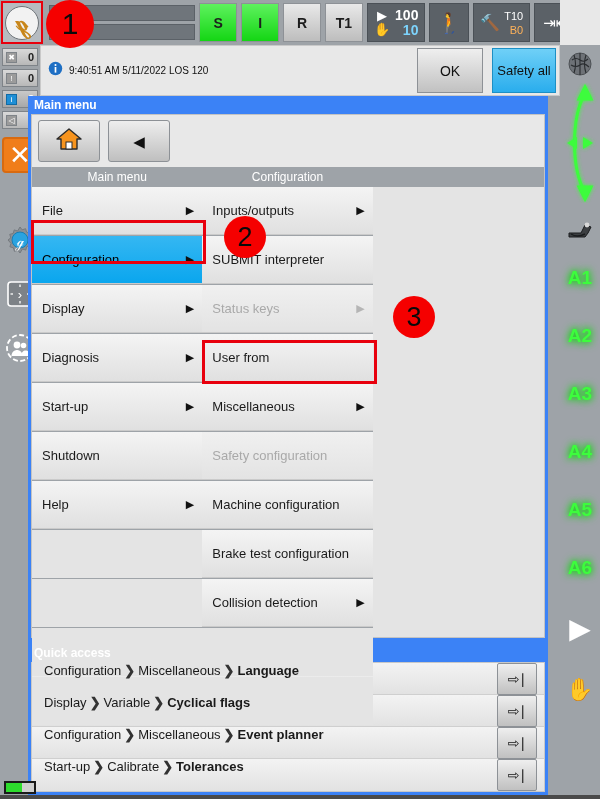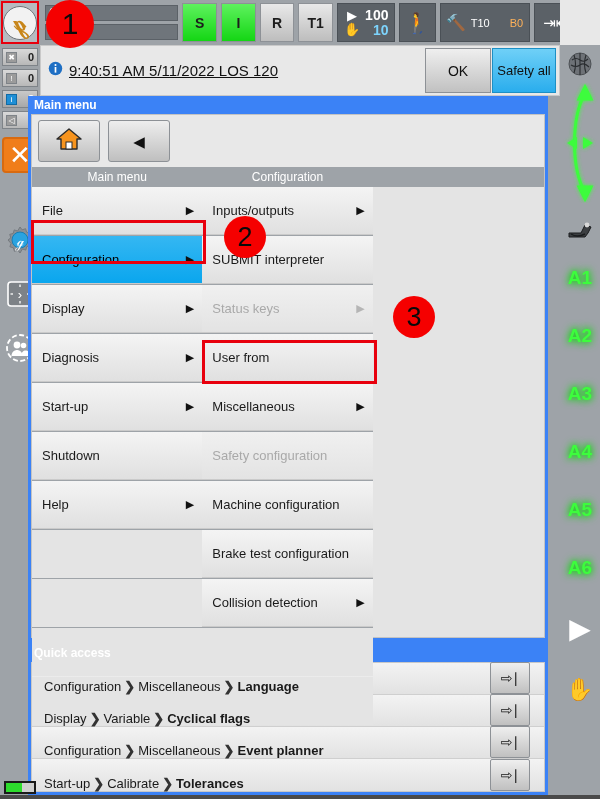--- a/index.html
+++ b/index.html
@@ -52,21 +52,21 @@
   .manbtn {
     width: 42px; height: 39px; margin-left: 4px;
     background: #5b6167; border: 1px solid #4a5056; color: #fff;
     display: flex; align-items: center; justify-content: center; font-size: 20px;
   }
   .toolbtn {
     height: 39px; margin-left: 4px; padding: 0 6px;
     background: #5b6167; border: 1px solid #4a5056; color: #fff;
     display: flex; align-items: center; gap: 4px;
   }
-  .tb-nums { display: flex; flex-direction: row; align-items: flex-end; font-size: 11px; line-height: 14px; gap: 20px; }
+  .tb-nums { display: flex; flex-direction: column; align-items: flex-end; font-size: 11px; line-height: 14px; }
   .tb-nums .t { color: #fff; }
   .tb-nums .b { color: #ffb25a; }
   .incbtn {
     height: 39px; margin-left: 4px; padding: 0 8px;
     background: #5b6167; border: 1px solid #4a5056; color: #fff;
     display: flex; align-items: center; gap: 12px; font-size: 15px;
   }
 
   
   .leftbar { position: absolute; left: 0; top: 45px; width: 40px; height: 754px; background: #9ea3a8; }
@@ -132,23 +132,23 @@
   .mi.sel { background: linear-gradient(#35b7f2,#0aa6ee); color: #000; }
   .mi.disabled { color: #a9a9a9; background: linear-gradient(#f0f0f0,#e3e3e3); }
   .mi.disabled .arr { color: #b5b5b5; }
   .mi.filler { background: #e4e4e4; border-bottom: none; }
 
   .redbox { position: absolute; border: 3px solid #e8000d; pointer-events: none; }
 
   
   .qa-panel { margin: 0 3px; background: #f0f0f0; border: 1px solid #c8c8c8; }
   .qa-row {
-    height: 32px; display: flex; align-items: flex-end; justify-content: space-between;
+    height: 32px; display: flex; align-items: flex-start; justify-content: space-between;
     background: linear-gradient(#f3f3f3,#e2e2e2); border-bottom: 1px solid #cfcfcf;
-    padding-left: 12px; padding-right: 14px;
+    padding-left: 12px; padding-right: 7px;
   }
   .qa-text { font-size: 13px; color: #1a1a1a; }
   .qa-text b { font-weight: bold; }
   .qa-text .sep { color: #333; font-weight: bold; padding: 0 3px; }
   .qa-pin {
     width: 40px; height: 32px;
     background: linear-gradient(#efefef,#c0c0c0); border: 1px solid #8d9196; border-radius: 2px;
     display: flex; align-items: center; justify-content: center; font-size: 14px; color: #111;
   }
 
@@ -289,24 +289,24 @@
   <div style="position:absolute;left:40px;top:45px;width:520px;height:51px;background:#e8e8e8;border:1px solid #c9c9c9;display:flex;align-items:center;">
     <div style="flex:1;padding-left:7px;">
       <div style="display:flex;align-items:center;gap:6px;">
         <span>
           <svg width="15" height="15" viewBox="0 0 16 16">
             <circle cx="8" cy="8" r="7.2" fill="#1e6fc4"></circle>
             <rect x="7.1" y="6.4" width="1.8" height="6" fill="#ffffff"></rect>
             <circle cx="8" cy="4.2" r="1.1" fill="#ffffff"></circle>
           </svg>
         </span>
-        <span style="font-size:15px;color:#111;text-decoration:underline;">9:40:51 AM 5/11/2022 LOS 120</span>
-      </div>
-    </div>
-    <div style="width:66px;height:45px;background:linear-gradient(#efefef,#c1c1c1);border:1px solid #8d9196;display:flex;align-items:center;justify-content:center;font-size:14px;color:#111;margin-right:1px;">OK</div>
+        <span style="font-size:10px;color:#111;">9:40:51 AM 5/11/2022 LOS 120</span>
+      </div>
+    </div>
+    <div style="width:66px;height:45px;background:linear-gradient(#efefef,#c1c1c1);border:1px solid #8d9196;display:flex;align-items:center;justify-content:center;font-size:14px;color:#111;margin-right:9px;">OK</div>
     <div style="width:64px;height:45px;background:linear-gradient(#6fd0f7,#2aaded);border:1px solid #1d8fc4;display:flex;align-items:center;justify-content:center;font-size:13px;color:#111;margin-right:3px;">Safety all</div>
   </div>
 
   <div class="orange-frame">
     <div class="section-title">Main menu</div>
 
     <div class="menu-panel">
       <div class="toolbar-row">
         <div class="tbtn">
           <span class="home-glyph">

